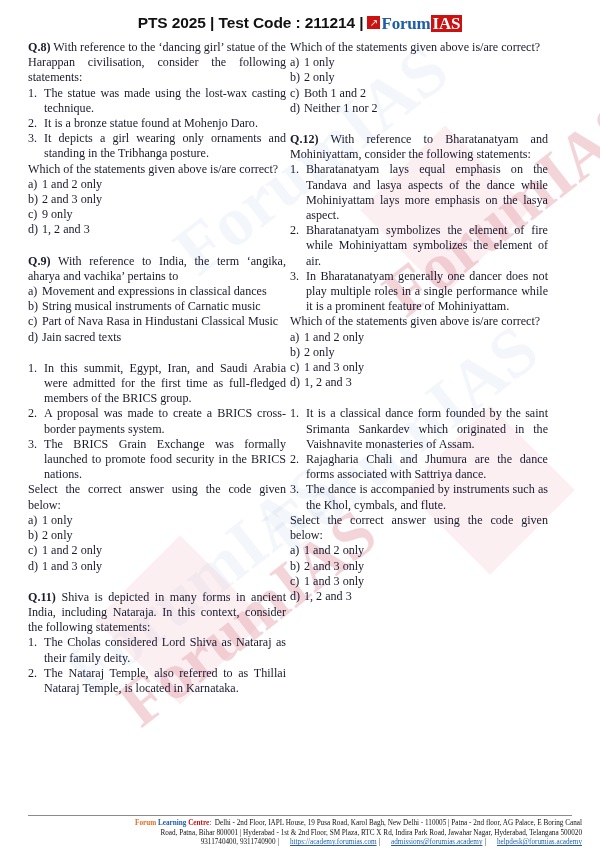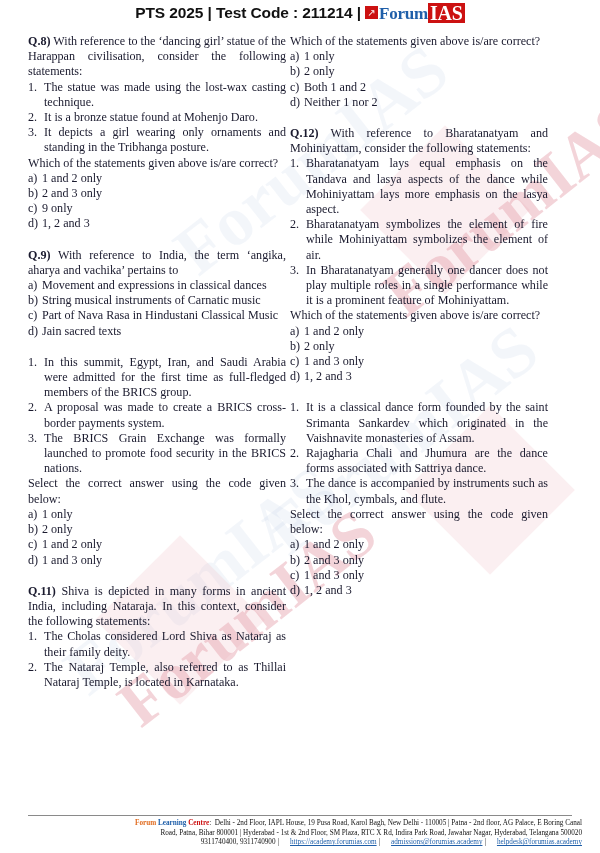--- a/index.html
+++ b/index.html
@@ -59,23 +59,24 @@
     white-space: nowrap;
     transform: rotate(-38deg);
   }
   .wm-r1 { left: 360px; top: 170px; }
   .wm-r2 { left: 95px;  top: 580px; }
 
   
   .header {
     position: relative;
     z-index: 2;
+    padding-top: 6px;
     text-align: center;
     display: flex;
-    align-items: center;
+    align-items: flex-end;
     justify-content: center;
     gap: 0px;
     height: 26px;
   }
   .header-title {
     font-family: "Liberation Sans", sans-serif;
     font-weight: bold;
     font-size: 15.5px;
     letter-spacing: -0.1px;
     color: #111111;
@@ -108,21 +109,21 @@
   .logo-forum {
     font-family: "Liberation Serif", serif;
     font-weight: bold;
     font-size: 17px;
     color: #1f5fa9;
     letter-spacing: -0.2px;
   }
   .logo-ias {
     font-family: "Liberation Serif", serif;
     font-weight: bold;
-    font-size: 20px;
+    font-size: 17px;
     color: #ffffff;
     background: #cc1111;
     padding: 0 2px;
     letter-spacing: -0.2px;
   }
 
   
   .columns {
     position: relative;
     z-index: 2;

